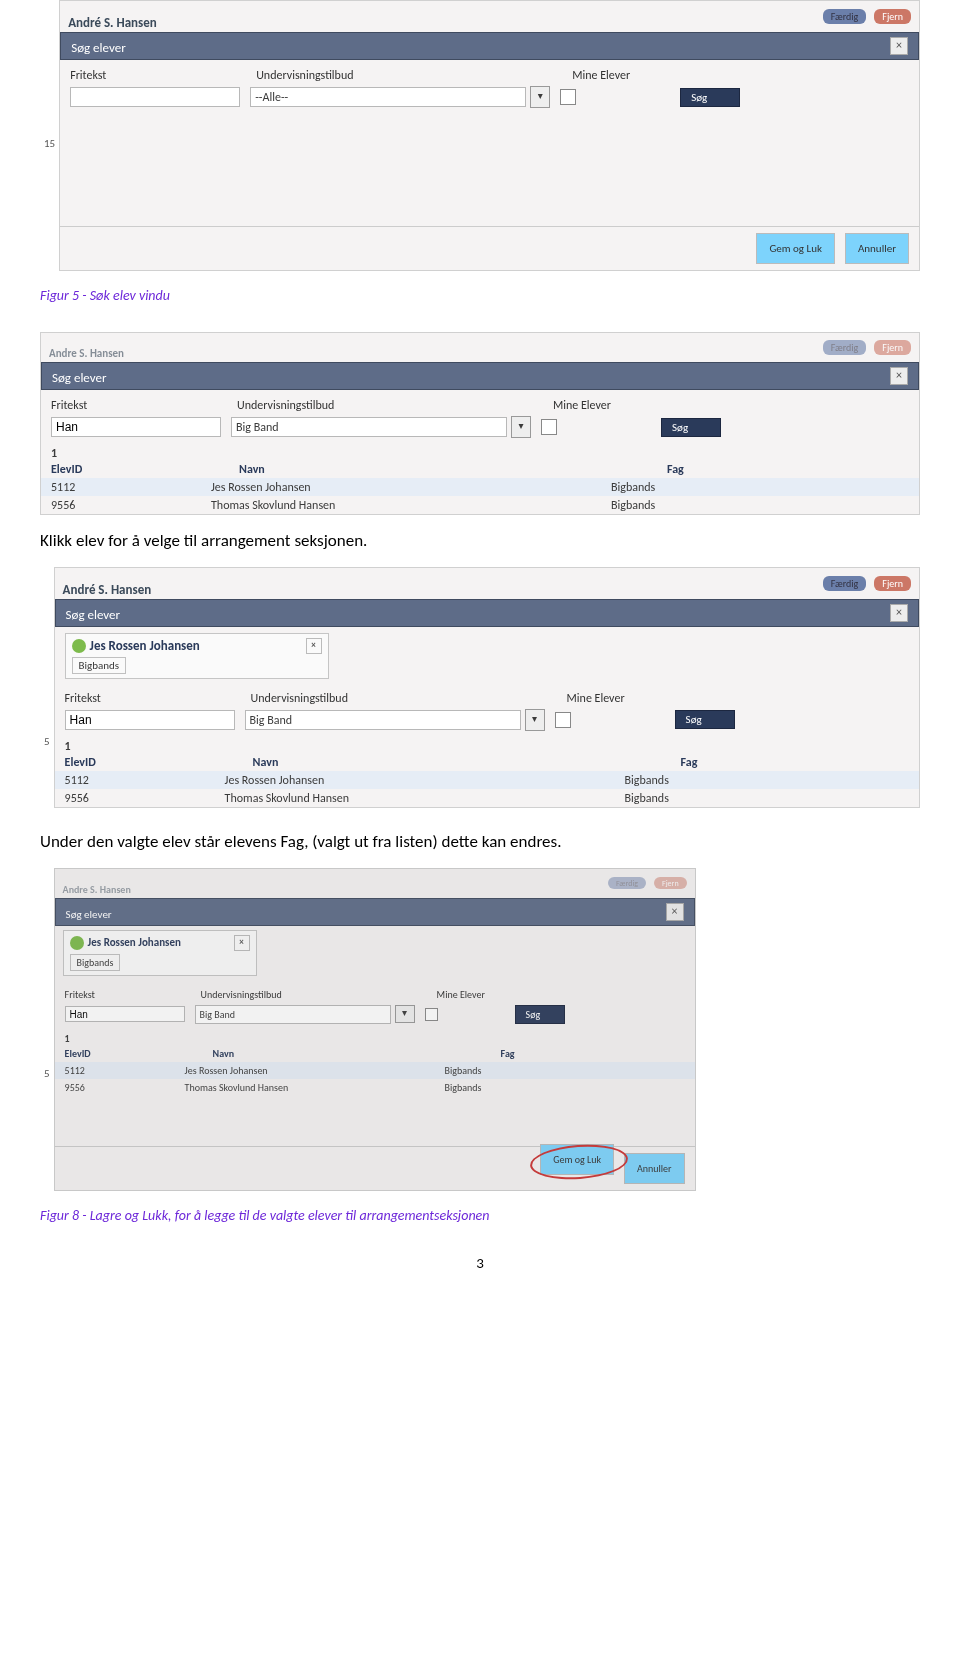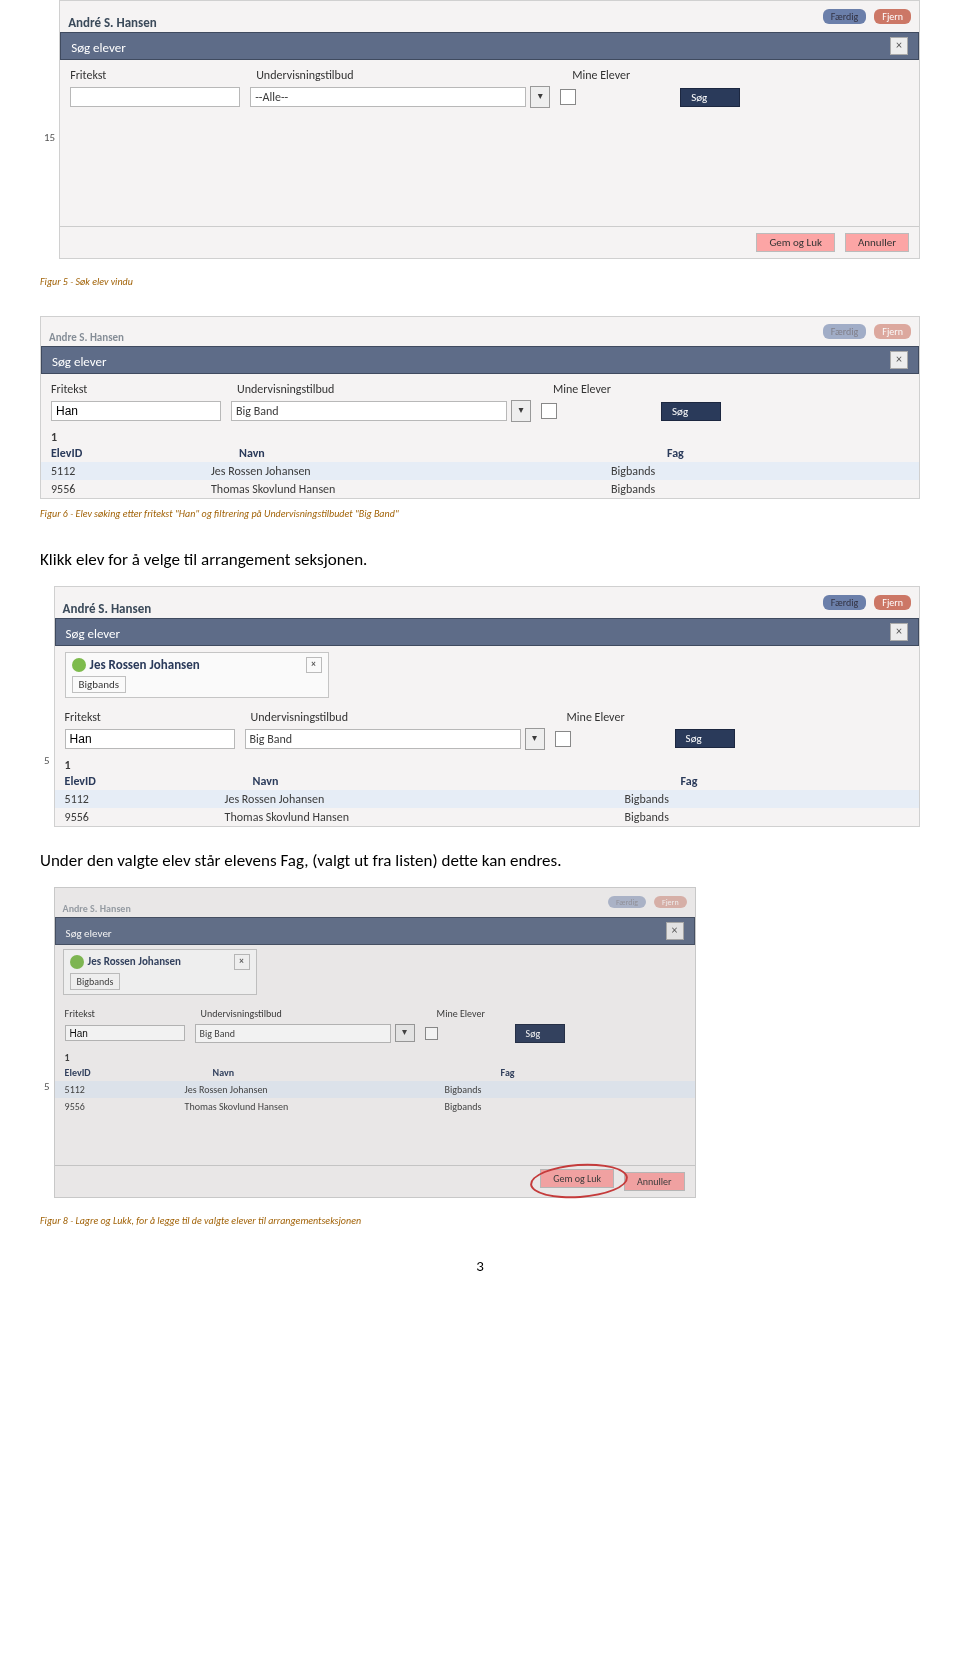--- a/index.html
+++ b/index.html
@@ -106,43 +106,43 @@
   }
   .tbl-row.alt { background:#e6edf6; }
   .footer-btns {
     display:flex;
     justify-content:flex-end;
     gap:10px;
     padding:6px 10px;
     border-top:1px solid #ccc;
   }
   .btn-grey {
-    background:#fca5a5;
+    background:#7dd3fc;
     border:1px solid #bbb;
     font-size:11px;
-    padding:2px 12px;
+    padding:8px 12px;
     color:#333;
     cursor:pointer;
   }
   .tag-box {
     border:1px solid #c5c5c5;
     background:#fafafa;
     padding:4px 6px;
     margin:6px 10px 4px 10px;
     width:250px;
   }
   .tag-box .pname { font-weight:bold; color:#2a3a5a; font-size:13px; display:flex; align-items:center; gap:4px;}
   .tag-box .sub { border:1px solid #c0c0c0; padding:1px 6px; font-size:11px; margin-top:3px; display:inline-block;}
   .avatar { width:14px;height:14px;background:#7dbb4c;border-radius:50%;display:inline-block;}
   .tag-del { margin-left:auto; width:14px;height:14px;border:1px solid #bbb;font-size:9px;line-height:12px;text-align:center;color:#555;}
   .count { padding:0 10px; font-weight:bold; font-size:12px;}
   .caption {
     font-style:italic;
-    color:#a16207;
-    font-size:10px;
+    color:#6d28d9;
+    font-size:14px;
     margin:8px 0 28px 0;
   }
   .body-text {
     font-size:17px;
     margin:14px 0;
     line-height:1.4;
   }
   
   .shot.small * { transform:none; }
   .shot.small { filter:contrast(0.9); font-size:11px;}
@@ -249,21 +249,20 @@
     <div>5112</div>
     <div>Jes Rossen Johansen</div>
     <div>Bigbands</div>
   </div>
   <div class="tbl-row">
     <div>9556</div>
     <div>Thomas Skovlund Hansen</div>
     <div>Bigbands</div>
   </div>
 </div>
-<div class="caption">Figur 6 - Elev søking etter fritekst "Han" og filtrering på Undervisningstilbudet "Big Band"</div>
 
 <div class="body-text">Klikk elev for å velge til arrangement seksjonen.</div>
 
 <div class="otr">
   <div class="sidebar-num" style="padding-top:100px;">5</div>
   <div class="shot" style="flex:1;">
     <div class="row-top">
       <span class="name">André S. Hansen</span>
       <span class="badge blue">Færdig</span>
       <span class="badge red">Fjern</span>

